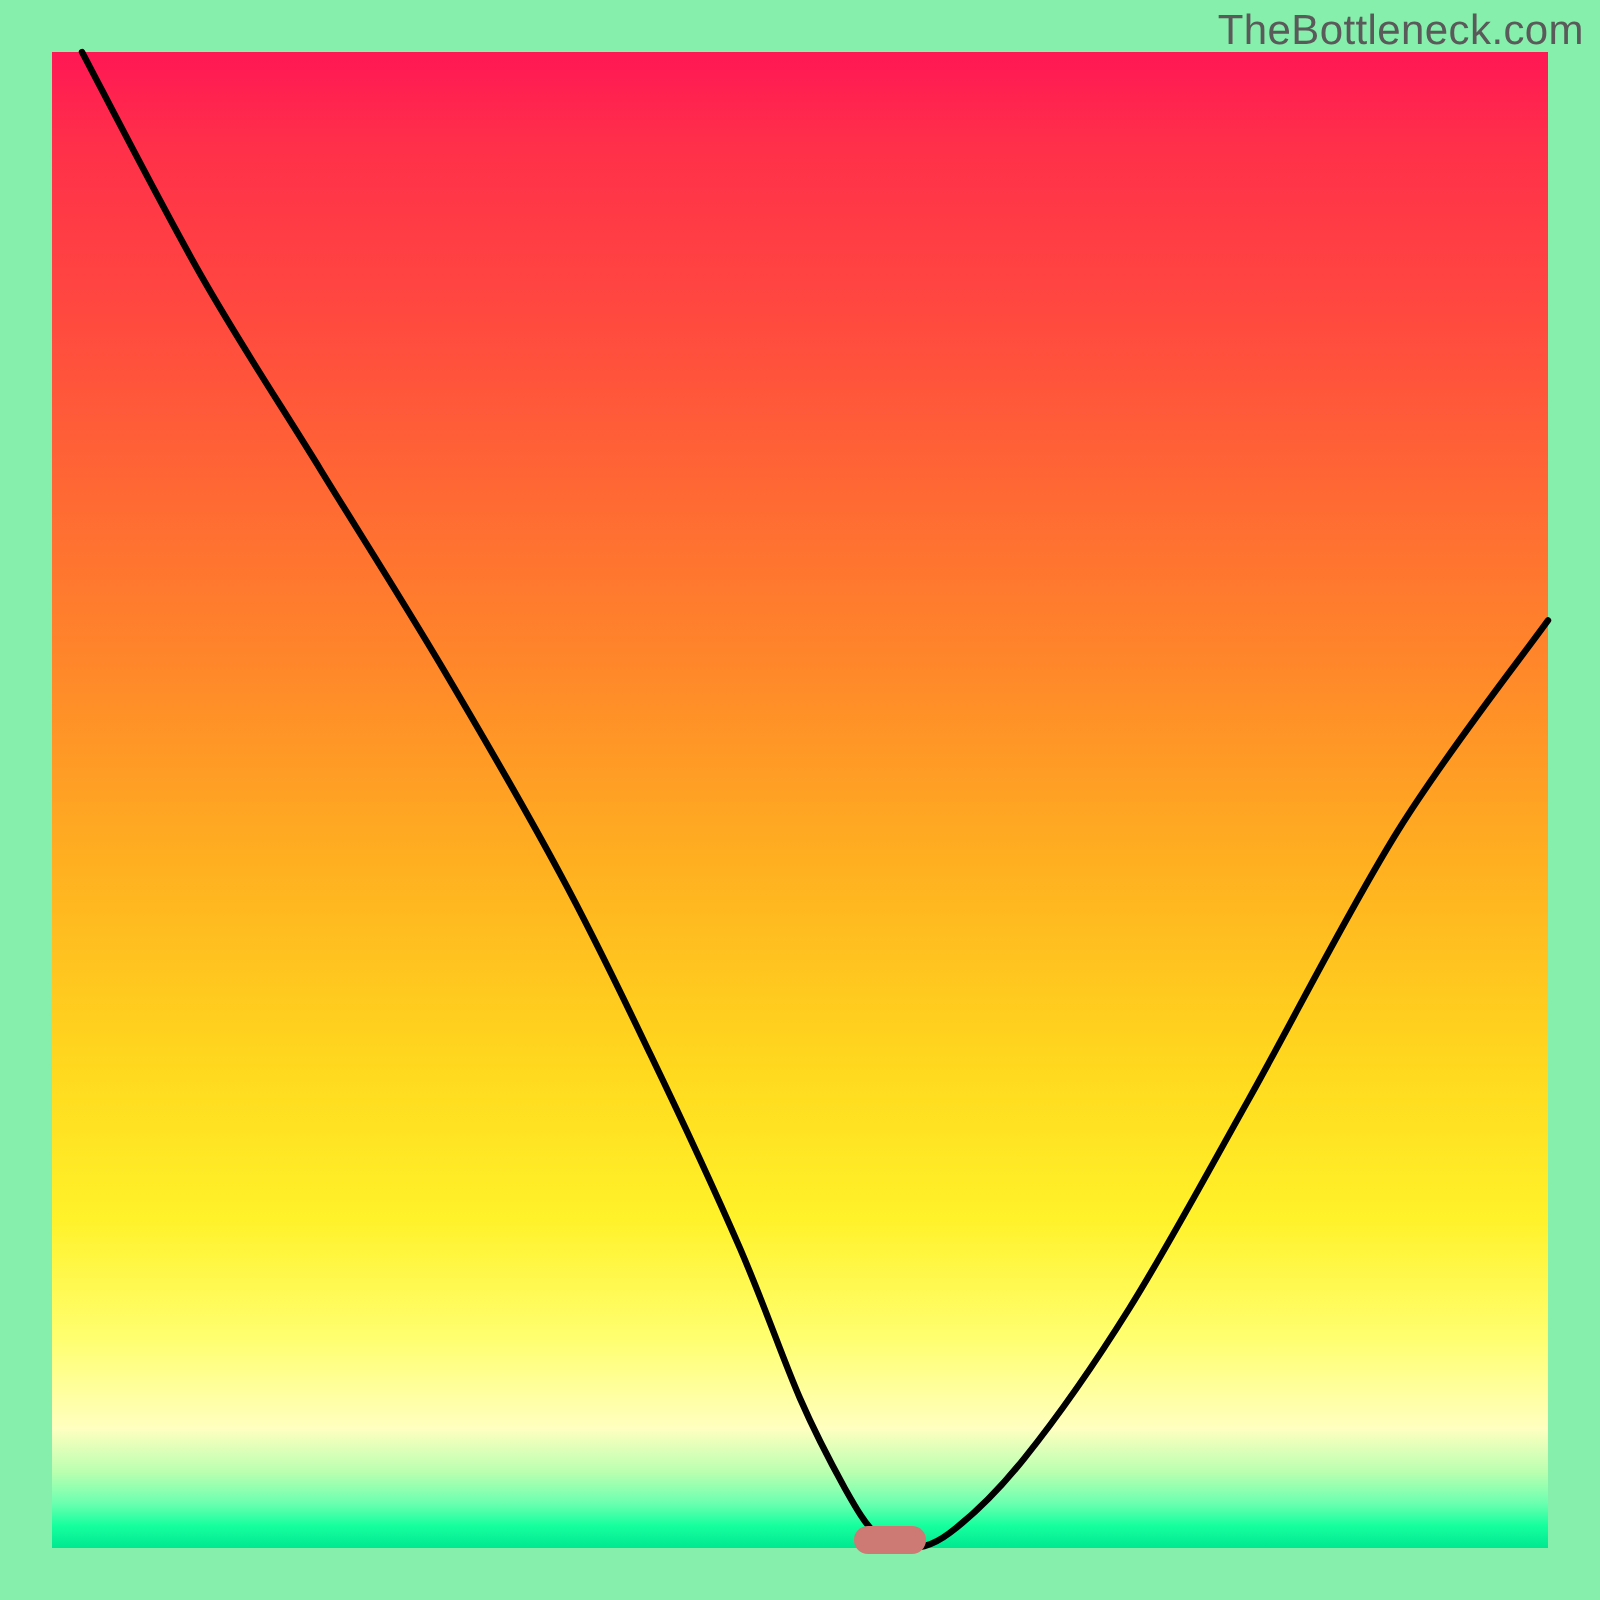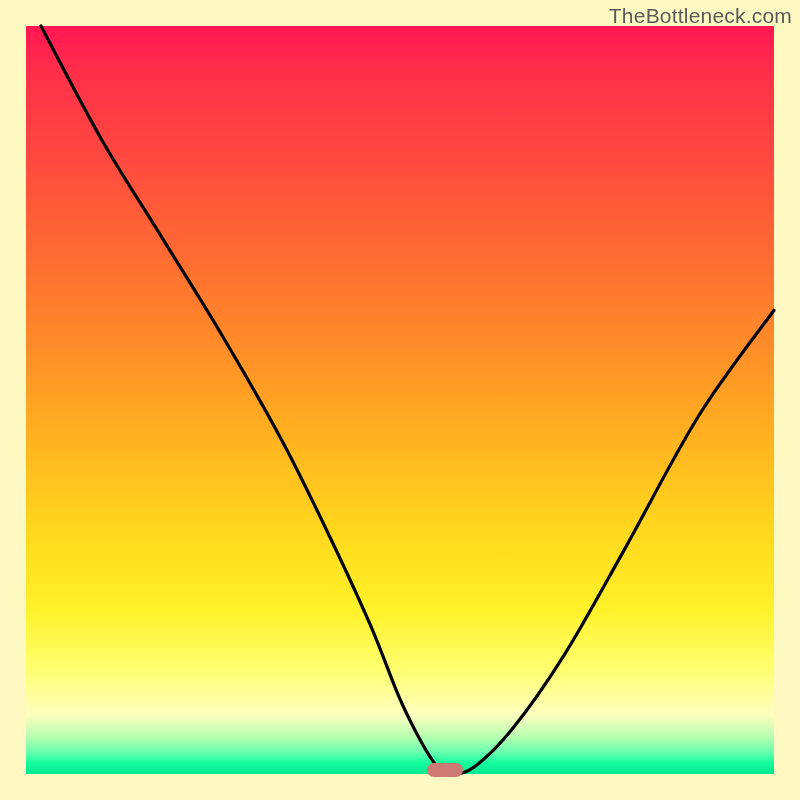--- a/index.html
+++ b/index.html
@@ -10,21 +10,21 @@
     background: #000;
     overflow: hidden;
     font-family: Arial, Helvetica, sans-serif;
   }
   .frame {
     position: absolute;
     left: 0;
     top: 0;
     width: 800px;
     height: 800px;
-    background: #fef9c3;
+    background: #86efac;
   }
   .plot-area {
     position: absolute;
     left: 26px;
     top: 26px;
     width: 748px;
     height: 748px;
     
     background: linear-gradient(
       to bottom,

